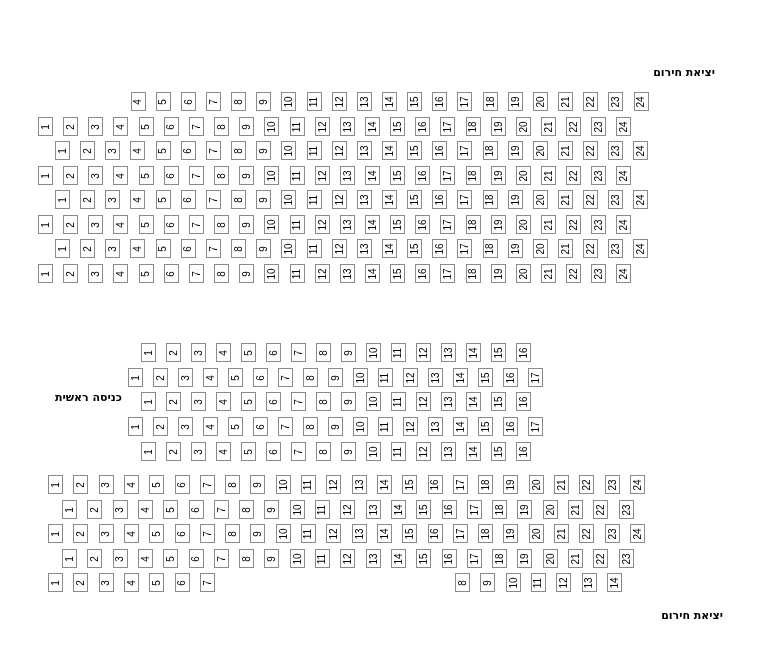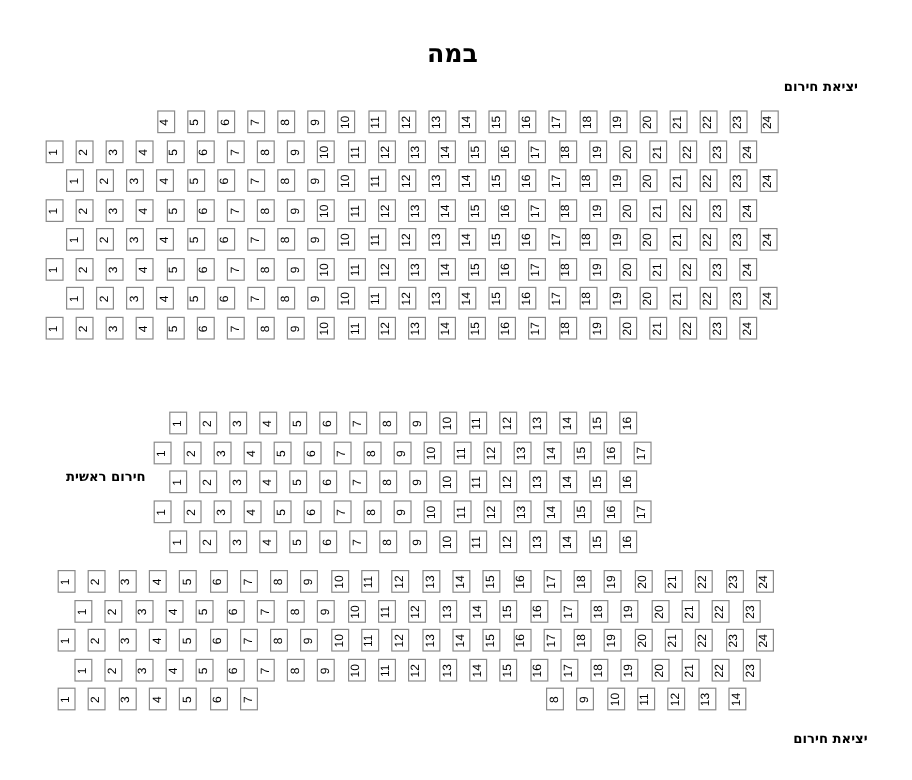--- a/index.html
+++ b/index.html
@@ -56,25 +56,24 @@
     line-height: 1;
     color: #000;
     white-space: nowrap;
   }
 </style>
 </head>
 <body>
 
 <div id="stage-map">
 
-  <div class="page-title">במה</div>
 
   <div class="map-label label-exit-top">יציאת חירום</div>
 
-  <div class="map-label label-entrance">חירום ראשית</div>
+  <div class="map-label label-entrance">כניסה ראשית</div>
 
   <div class="map-label label-exit-bottom">יציאת חירום</div>
 
   <div id="seats-layer">
       <div class="seat" style="left: 130.5px; top: 92px; width: 15px; height: 19px;">
         <span class="seat-num">4</span>
       </div>
       <div class="seat" style="left: 155.65px; top: 92px; width: 15px; height: 19px;">
         <span class="seat-num">5</span>
       </div>

